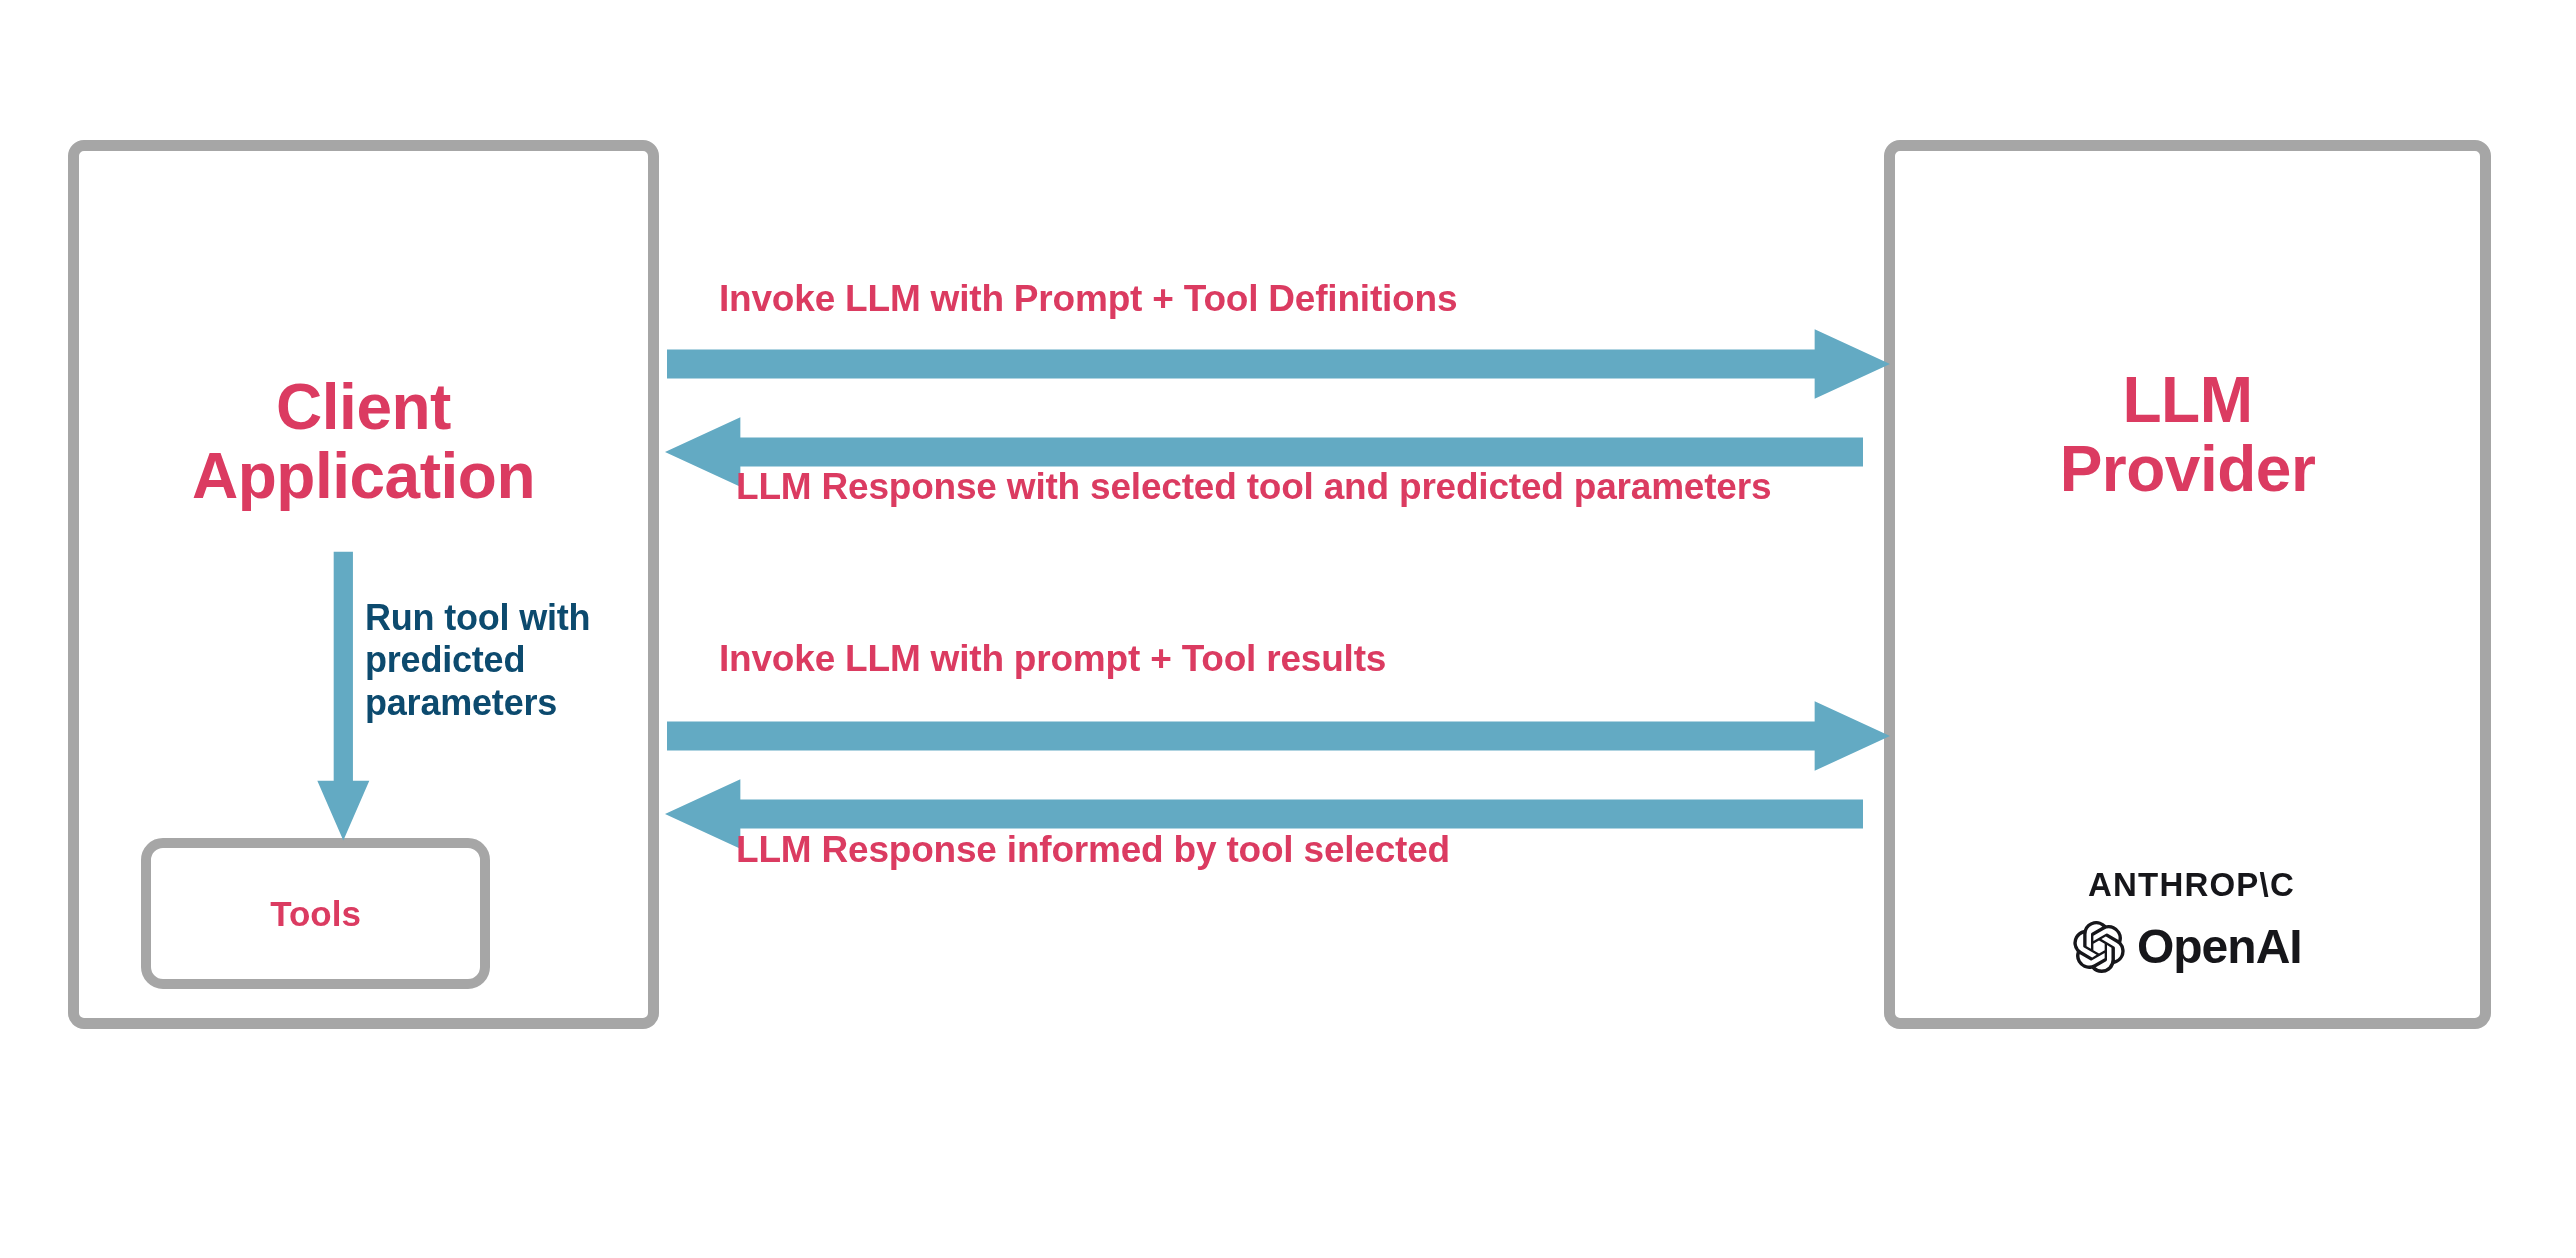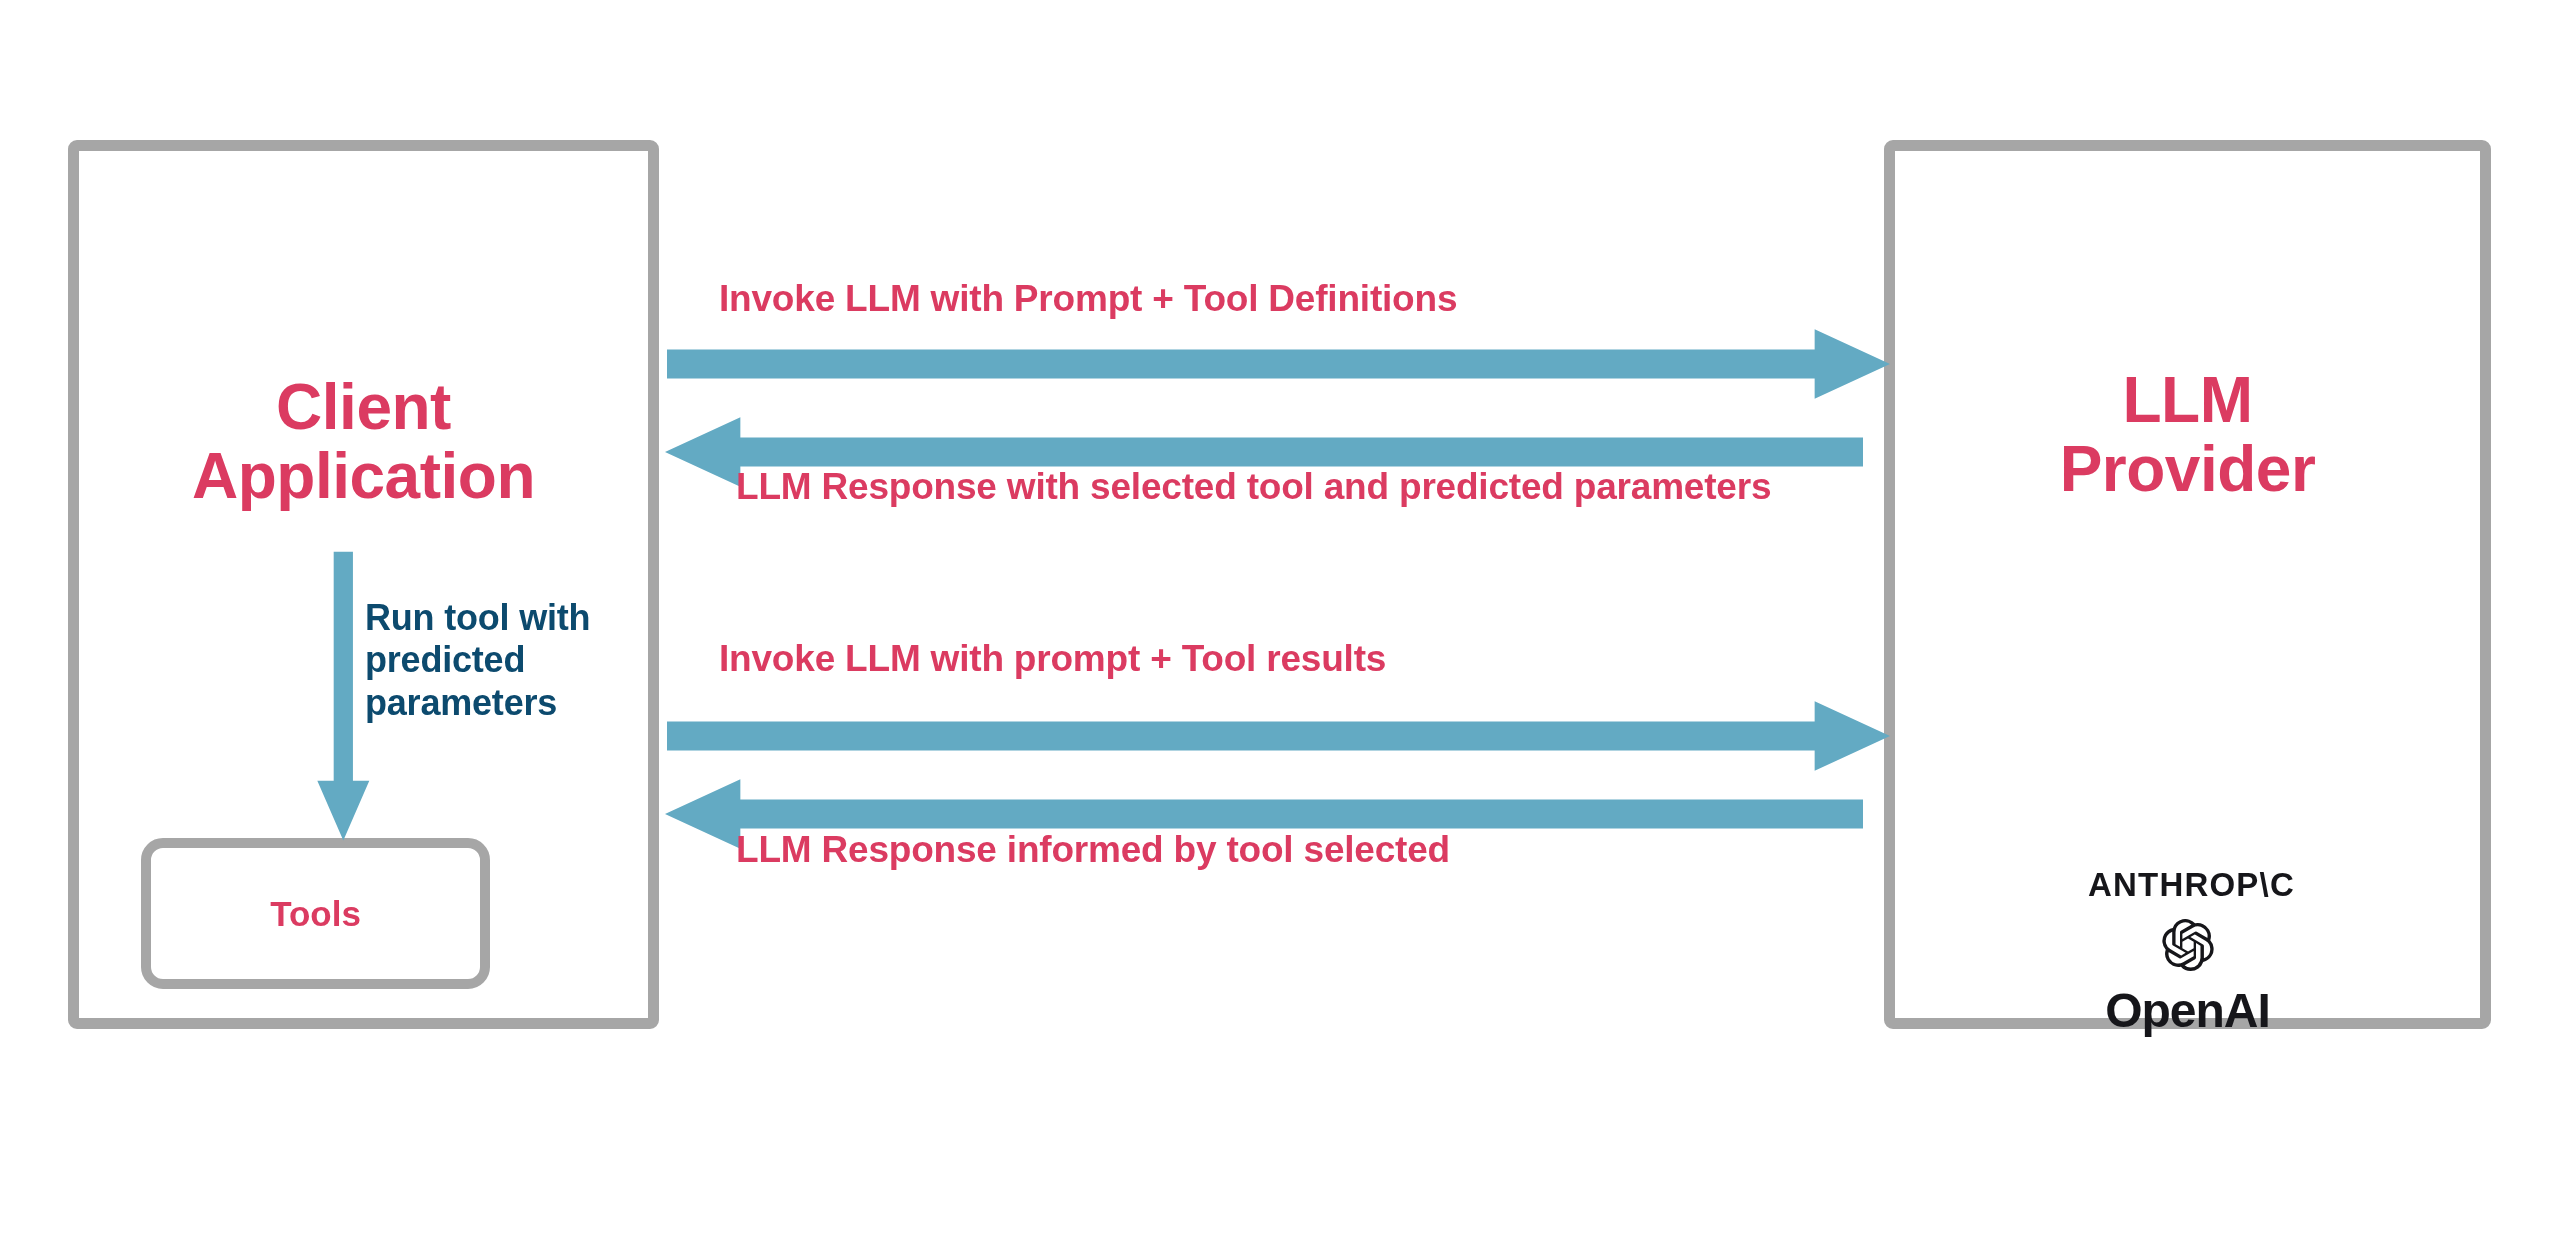--- a/index.html
+++ b/index.html
@@ -17,21 +17,21 @@
     height: 1258px;
     background: #ffffff;
     overflow: hidden;
   }
 
   
   .node-box {
     position: absolute;
     box-sizing: border-box;
     border: 11.6px solid #a6a6a6;
-    border-radius: 9px;
+    border-radius: 16px;
     background: #ffffff;
   }
   #client-box {
     left: 68px;
     top: 140px;
     width: 591px;
     height: 889px;
   }
   #provider-box {
     left: 1884px;
@@ -126,21 +126,20 @@
   }
   #openai-logo {
     position: absolute;
     left: 0;
     right: 0;
     top: 768px;
     display: flex;
     align-items: center;
     justify-content: center;
     gap: 11.6px;
-    flex-direction: column;
   }
   #openai-wordmark {
     color: #16161a;
     font-size: 48px;
     font-weight: 600;
     letter-spacing: -1px;
   }
 </style>
 </head>
 <body>

